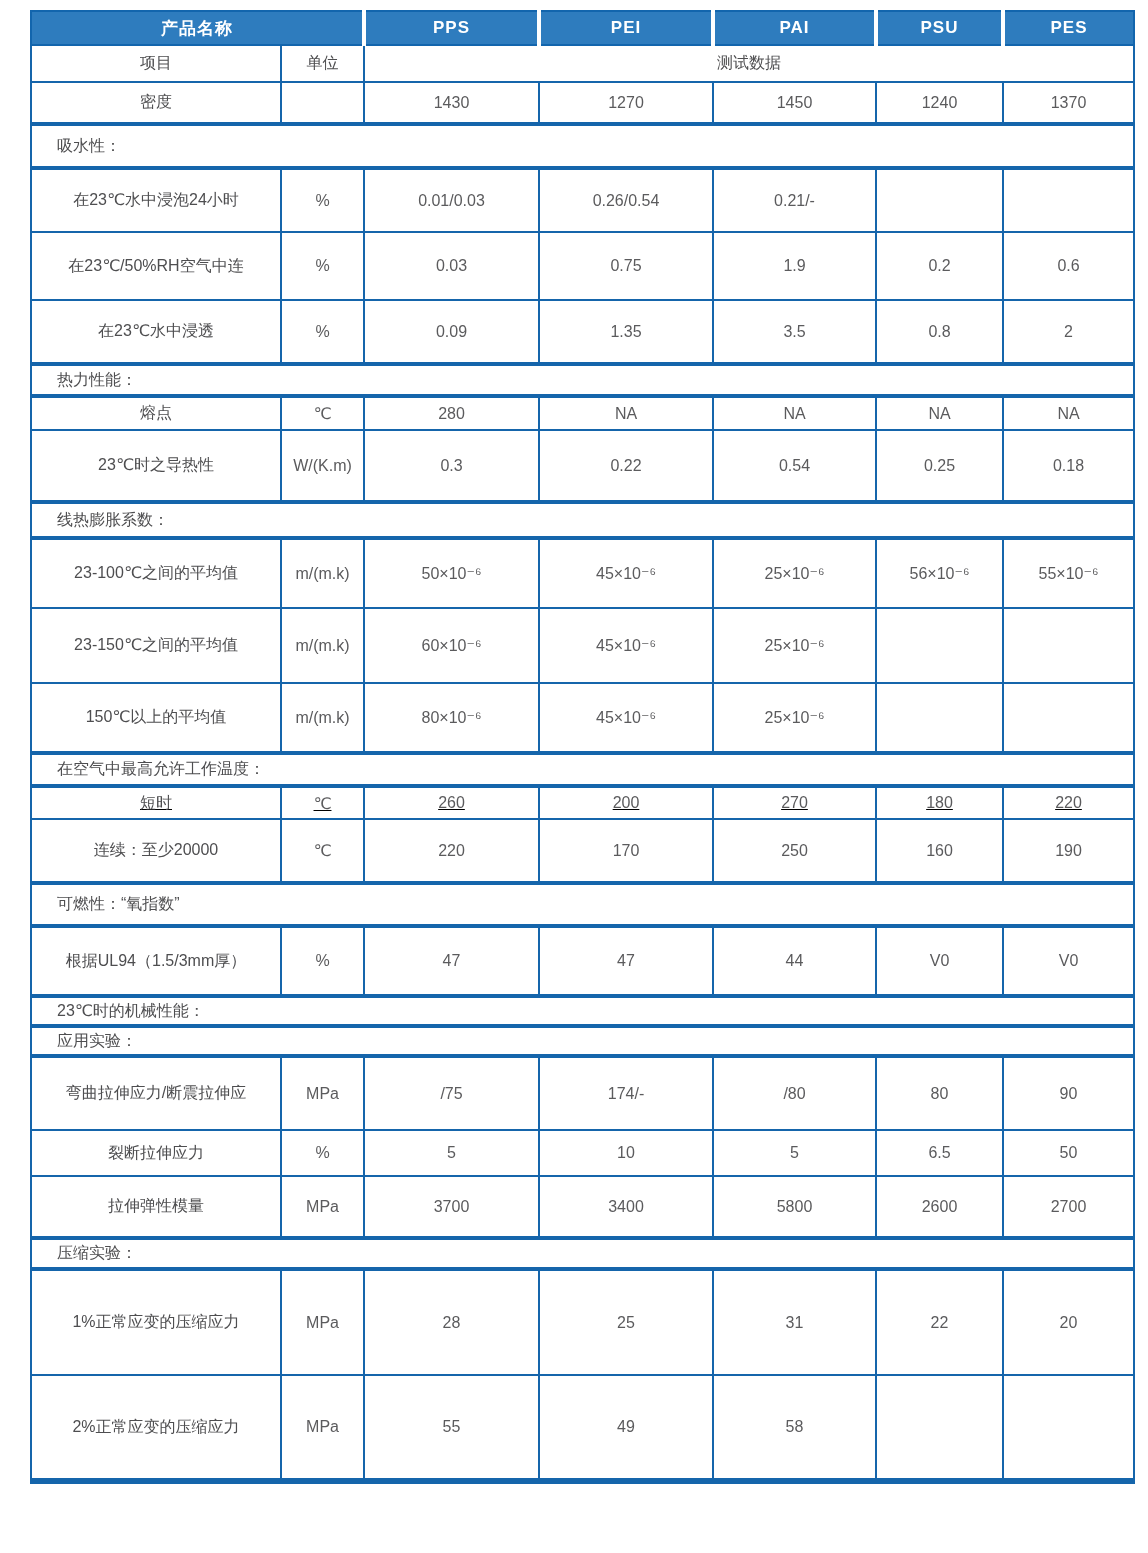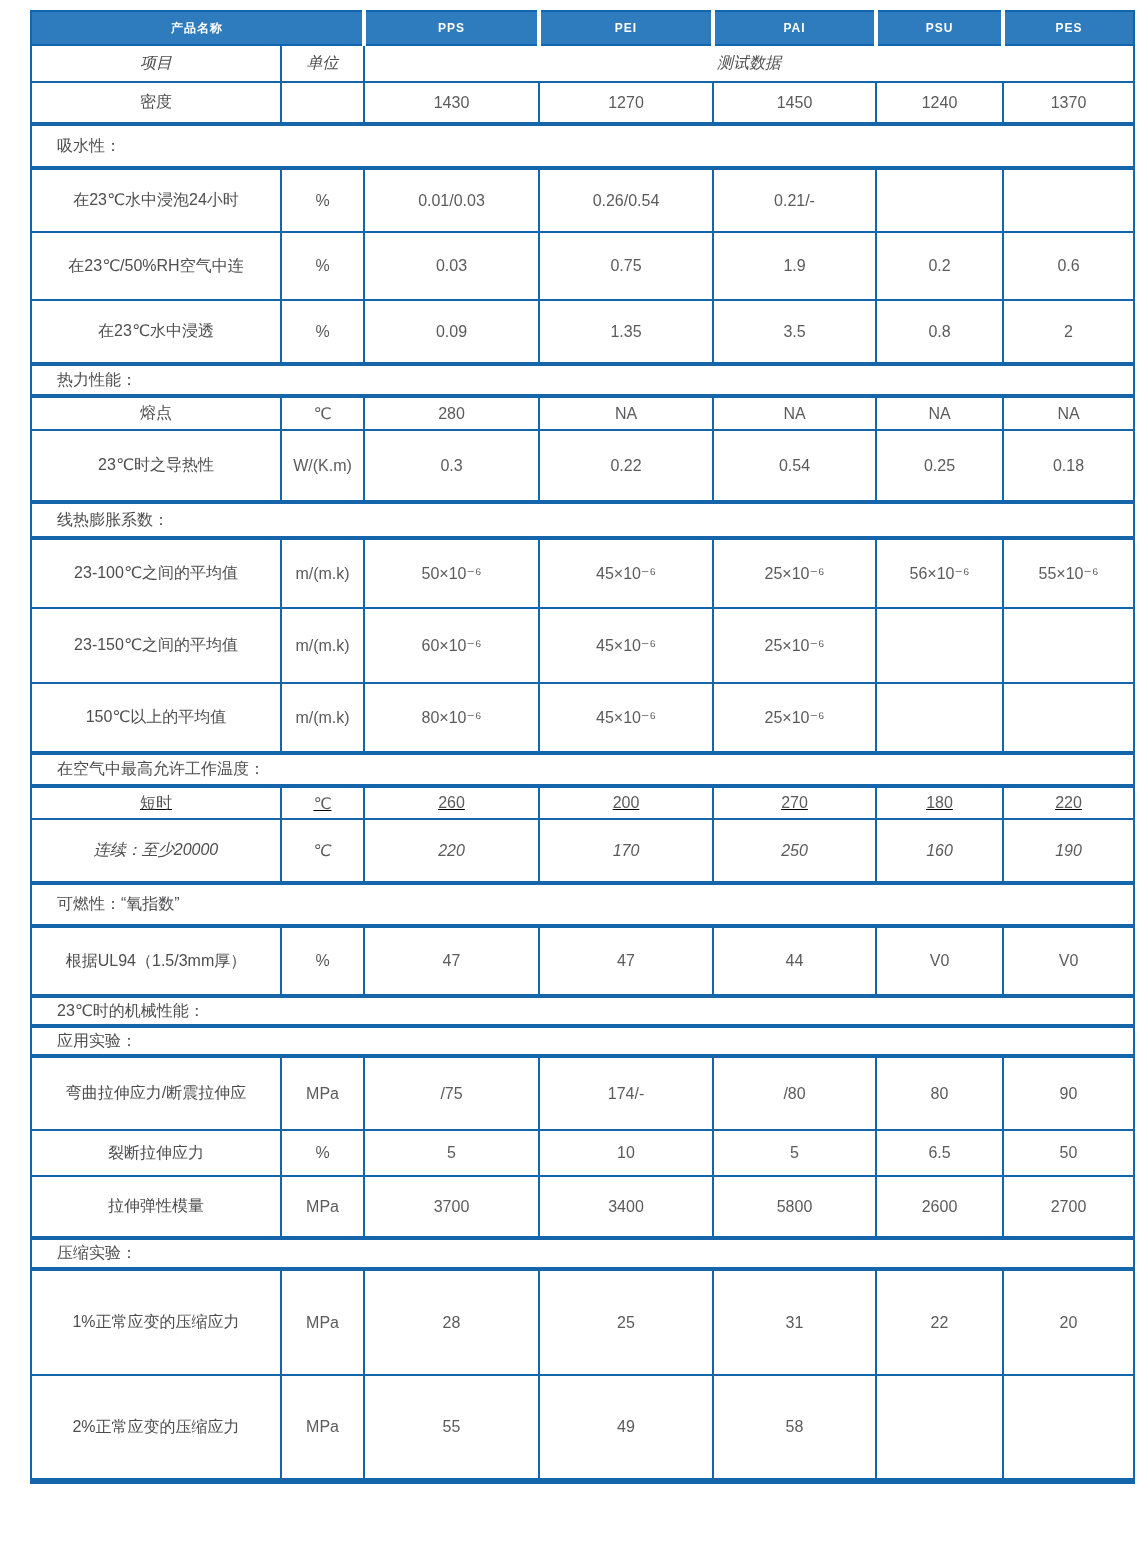--- a/index.html
+++ b/index.html
@@ -28,33 +28,33 @@
     vertical-align:middle;
     padding:0;
     font-size:16px;
     font-weight:400;
     overflow:hidden;
     white-space:nowrap;
   }
   th.hdr{
     background:var(--header-bg);
     color:var(--header-text);
-    font-size:12px;
+    font-size:17px;
     font-weight:700;
     letter-spacing:1px;
     border:2px solid var(--header-border);
     border-left:4px solid #ffffff;
     border-right:4px solid #ffffff;
     text-align:center;
   }
   th.hdr.first{border-left:2px solid var(--header-border);}
   th.hdr.last{border-right:2px solid var(--header-border);}
   td.label{color:var(--label-text);}
   td.unit,td.value{color:var(--value-text);}
-  td.subhead{color:var(--label-text);font-style:italic;}
+  td.subhead{color:var(--label-text);}
   td.band{
     text-align:left;
     padding-left:25px;
     color:var(--label-text);
     border-top:4px solid var(--grid);
     border-bottom:4px solid var(--grid);
   }
   tr.lastrow td{border-bottom:6px solid var(--grid);}
 </style>
 </head>
@@ -180,21 +180,21 @@
         </tr>
         <tr style="height: 33px; text-decoration: underline;">
           <td class="label">短时</td>
           <td class="unit">℃</td>
           <td class="value">260</td>
           <td class="value">200</td>
           <td class="value">270</td>
           <td class="value">180</td>
           <td class="value">220</td>
         </tr>
-        <tr style="height: 64px; font-style: italic;">
+        <tr style="height: 64px;">
           <td class="label">连续：至少20000</td>
           <td class="unit">℃</td>
           <td class="value">220</td>
           <td class="value">170</td>
           <td class="value">250</td>
           <td class="value">160</td>
           <td class="value">190</td>
         </tr>
         <tr style="height: 43px;">
           <td class="band" colspan="7">可燃性：“氧指数”</td>

